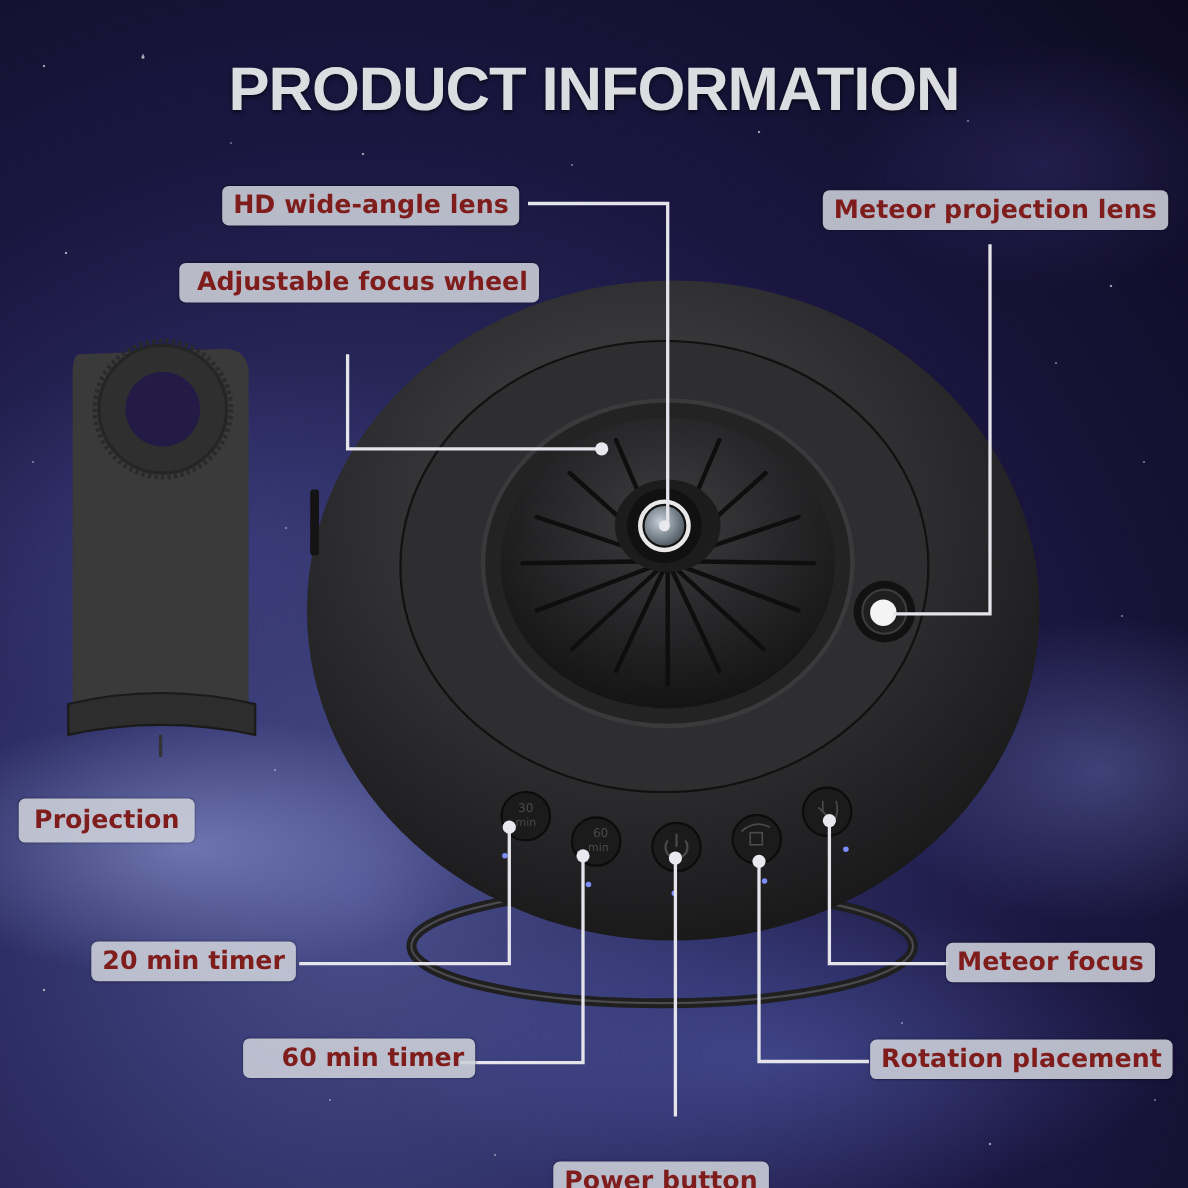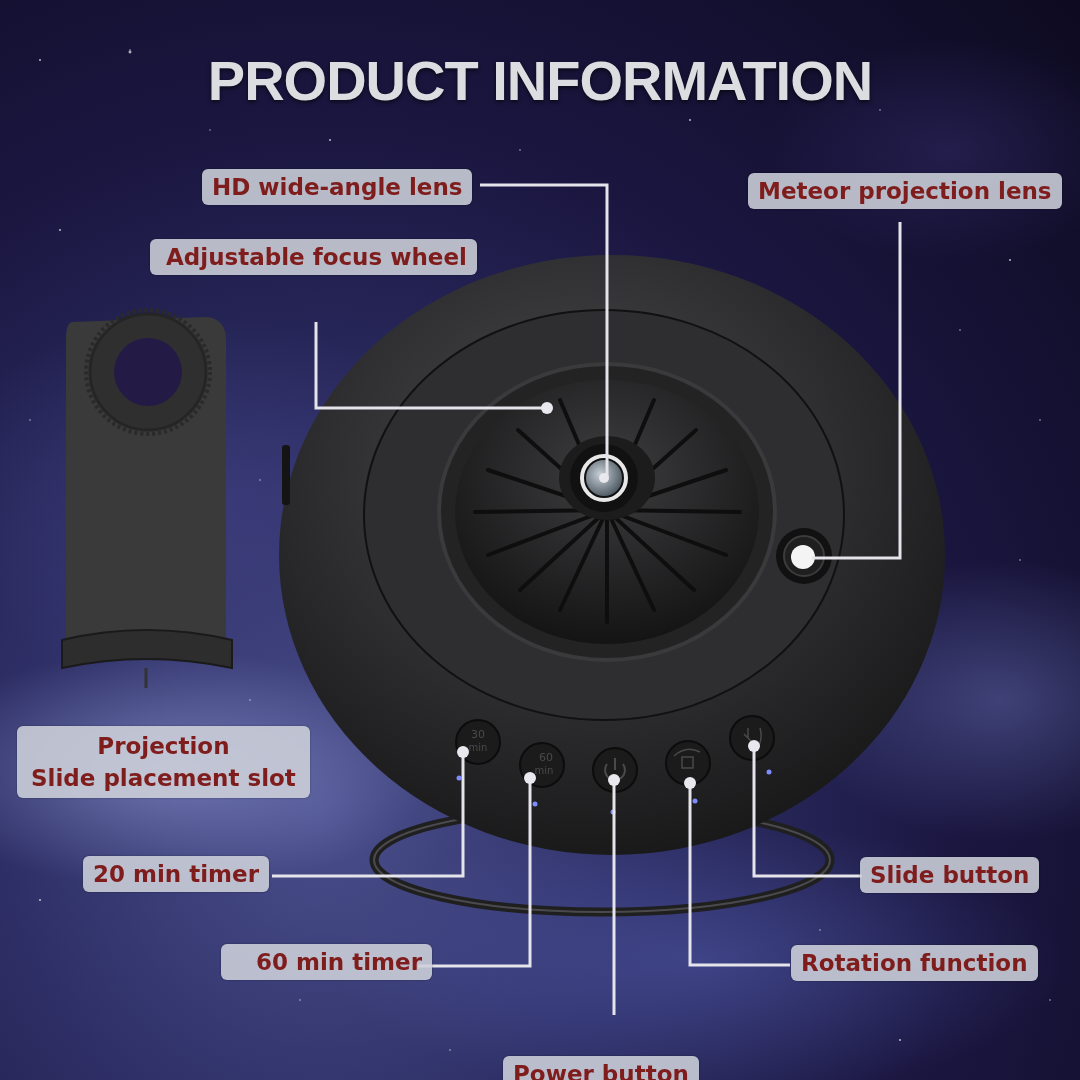--- a/index.html
+++ b/index.html
@@ -173,25 +173,24 @@
     <circle cx="547" cy="408" r="6"></circle>
     <circle cx="463" cy="752" r="6"></circle>
     <circle cx="530" cy="778" r="6"></circle>
     <circle cx="614" cy="780" r="6"></circle>
     <circle cx="690" cy="783" r="6"></circle>
     <circle cx="754" cy="746" r="6"></circle>
   </g>
 </svg>
 
 <div class="label" style="left:202px; top:169px;">HD wide-angle lens</div>
-<div class="label" style="left:150px; top:239px;padding-left:16px;">Adjustable focus wheel</div>
+<div class="label" style="left:163px; top:239px;padding-left:16px;">Adjustable focus wheel</div>
 <div class="label" style="left:708px; top:173px;margin-left:40px;">Meteor projection lens</div>
 
 <div class="label two" style="left:17px; top:726px;">
   <div>Projection</div>
-  <div>Slide placement slot</div>
 </div>
 
 <div class="label" style="left:83px; top:856px;">20 min timer</div>
 <div class="label" style="left:221px; top:944px;padding-left:35px;">60 min timer</div>
 <div class="label" style="left:503px; top:1012px;margin-top:44px;">Power button</div>
-<div class="label" style="left:791px; top:945px;">Rotation function</div>
-<div class="label" style="left:860px; top:857px;">Slide button</div>
+<div class="label" style="left:791px; top:945px;">Rotation placement</div>
+<div class="label" style="left:860px; top:857px;">Meteor focus</div>
 
 </body></html>

